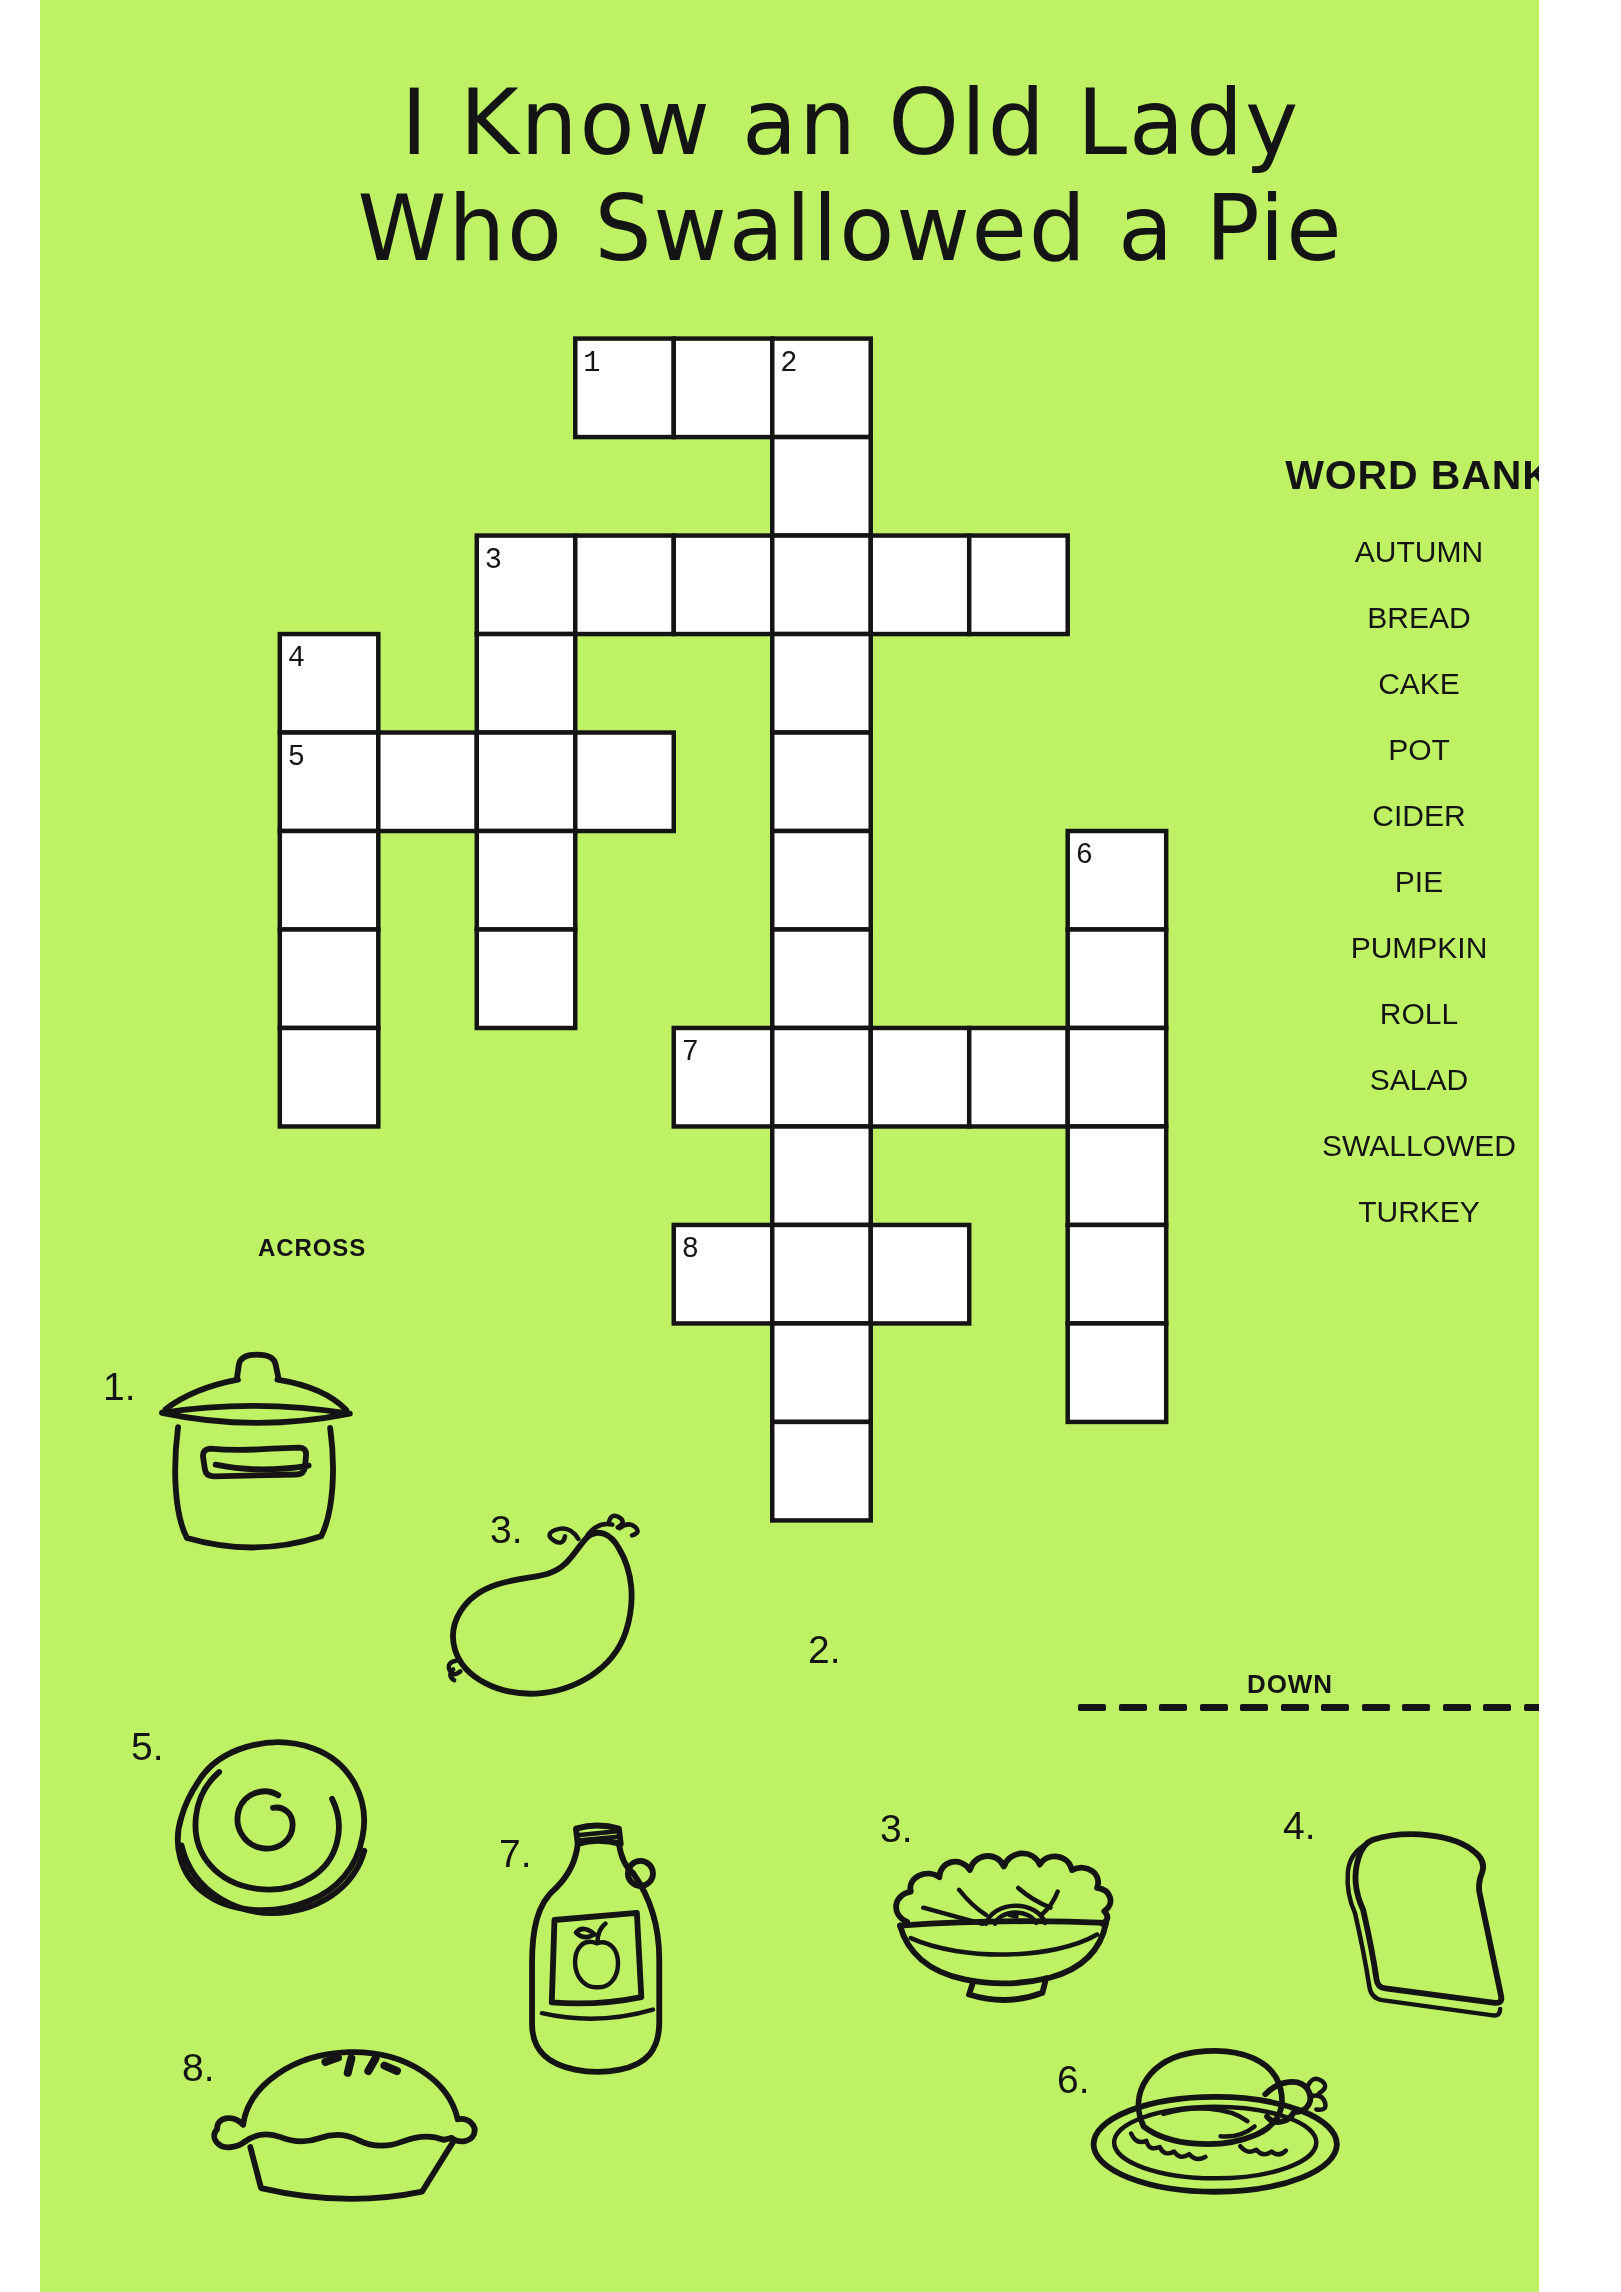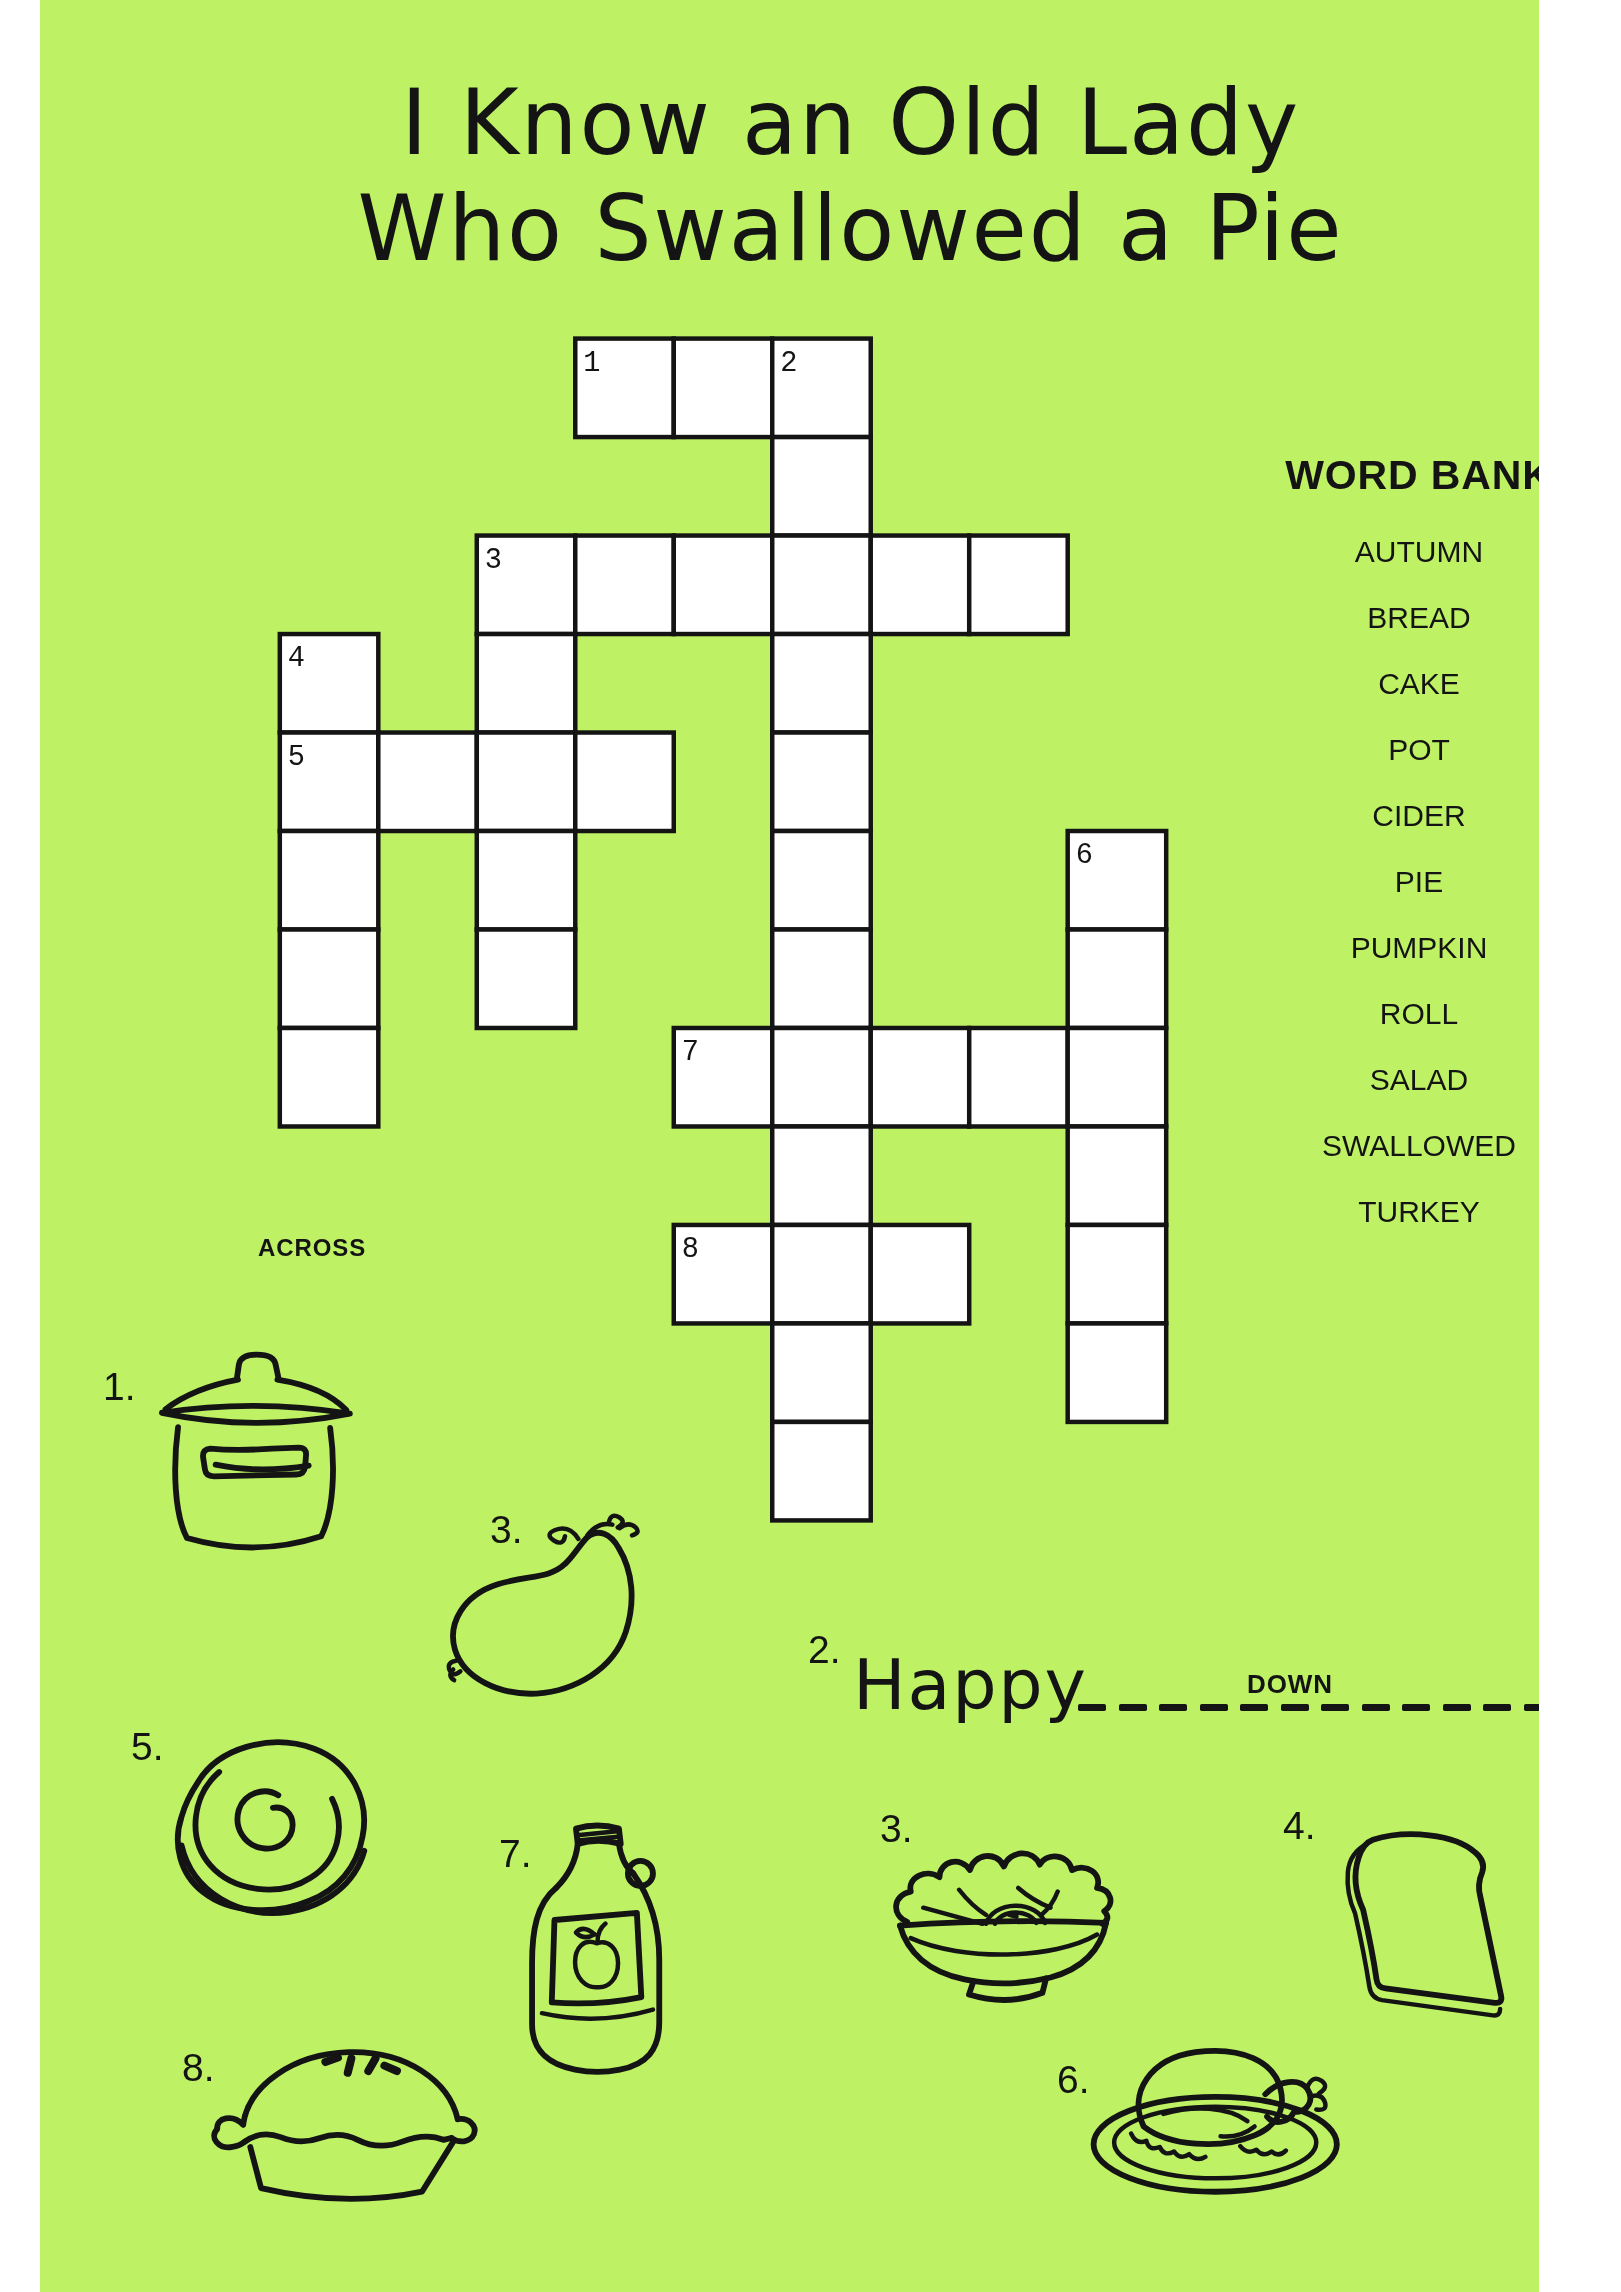--- a/index.html
+++ b/index.html
@@ -161,21 +161,20 @@
   <svg class="abs" style="left:162px;top:2035px;" width="279" height="181" viewBox="0 0 312 202">
     <path class="draw" d="M46,100 C52,56 102,21 164,19 C228,17 276,51 286,94"></path>
     <path class="draw" d="M46,100 C34,88 16,92 17,105 C8,114 18,128 34,125 Q42,124 48,119"></path>
     <path class="draw" d="M286,94 C298,92 308,101 304,111 C300,120 287,121 279,115"></path>
     <path class="draw" d="M48,119 Q66,106 88,114 Q110,123 132,115 Q154,107 174,117 Q198,129 224,119 Q250,109 270,117 L279,115"></path>
     <path class="draw" d="M54,125 L66,171 Q160,193 246,175 L281,119"></path>
     <path class="draw" style="stroke-width:9;" d="M138,30 L152,25 M163,42 L167,26 M186,40 L194,26 M204,34 L218,40"></path>
   </svg>
 
   <div class="abs clue-num" style="left:768px;top:1628px;">2.</div>
-  <div id="happy-text" class="abs">Happy</div>
   <div id="blank-line" class="abs">
       <span class="dash"></span>
       <span class="dash"></span>
       <span class="dash"></span>
       <span class="dash"></span>
       <span class="dash"></span>
       <span class="dash"></span>
       <span class="dash"></span>
       <span class="dash"></span>
       <span class="dash"></span>

